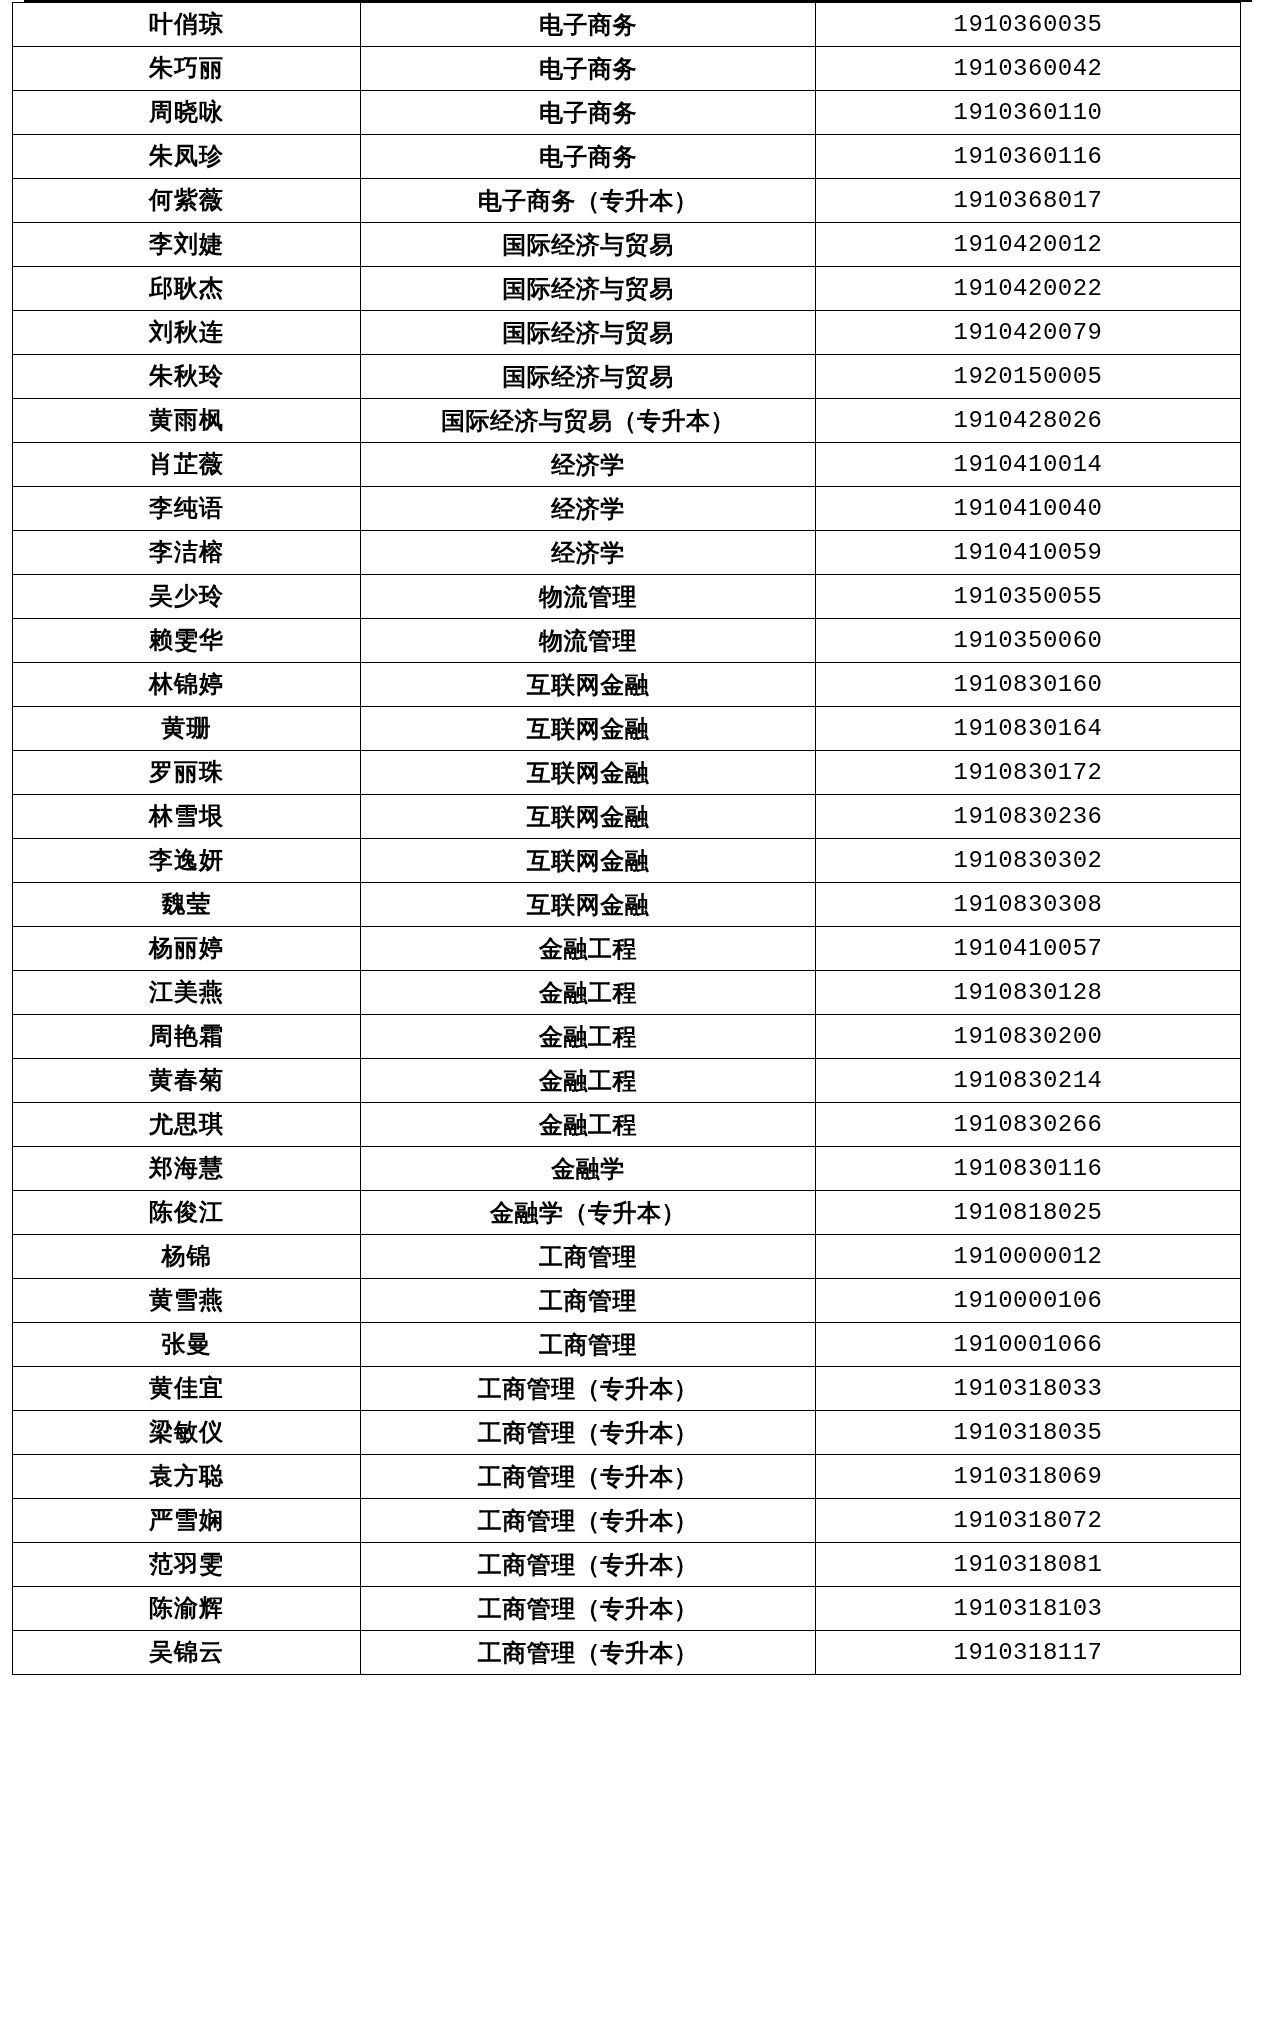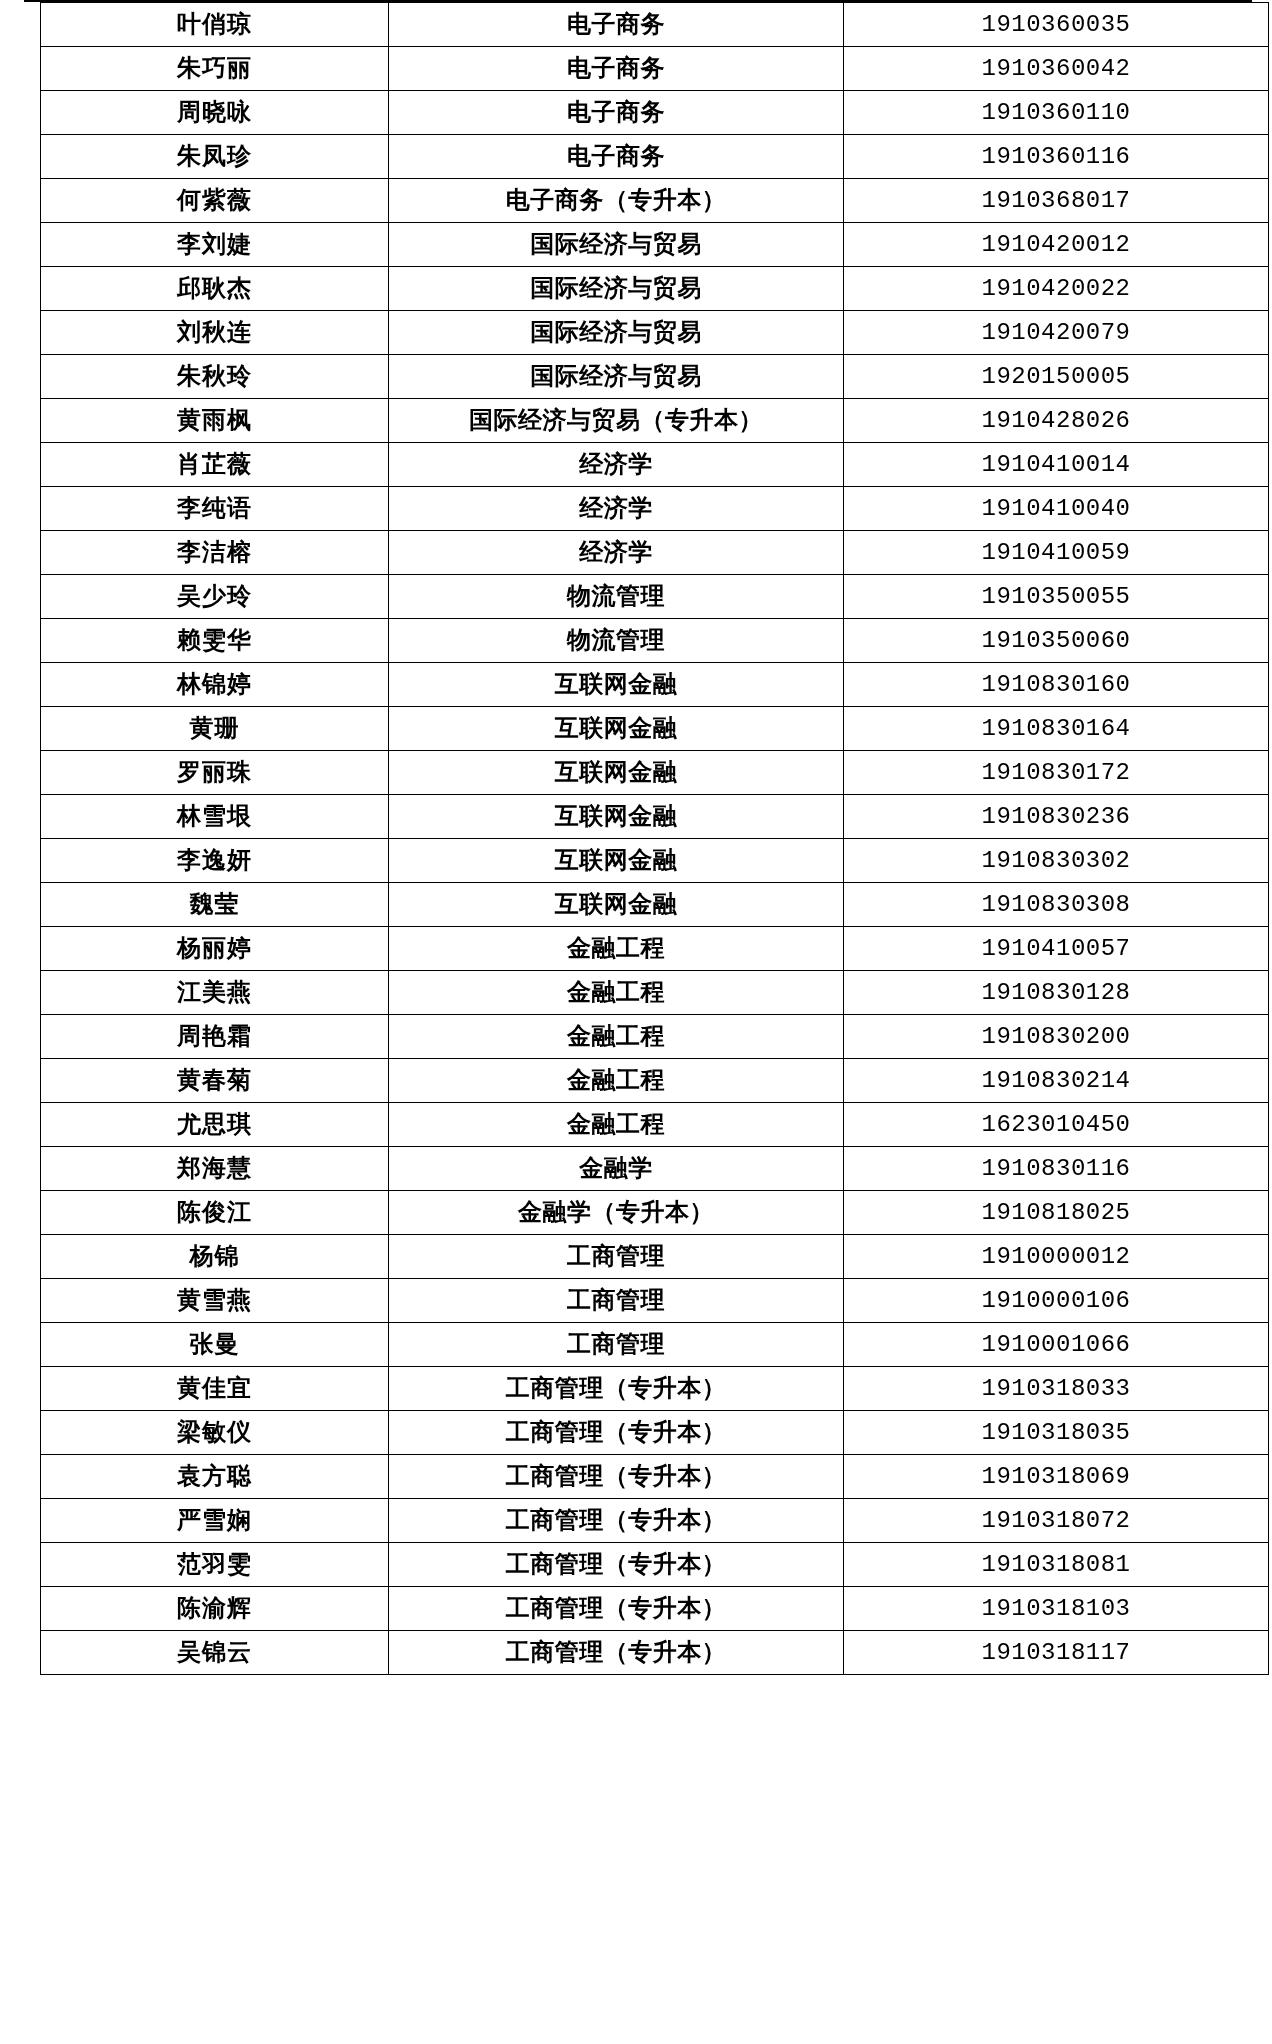--- a/index.html
+++ b/index.html
@@ -16,21 +16,21 @@
   }
   .page {
     position: relative;
     width: 1272px;
     height: 2044px;
     background: #ffffff;
     box-sizing: border-box;
   }
   .table-wrap {
     position: absolute;
-    left: 40px;
+    left: 12px;
     top: 2px;
     width: 1228px;
   }
   table.roster {
     border-collapse: collapse;
     table-layout: fixed;
     width: 1228px;
   }
   table.roster col.c-name  { width: 348px; }
   table.roster col.c-major { width: 455px; }
@@ -48,21 +48,21 @@
     padding: 0 2px;
     box-sizing: border-box;
   }
   td.name {
     font-family: "DejaVu Sans", "Liberation Sans", sans-serif;
     font-weight: bold;
     letter-spacing: 1px;
     font-size: 23px;
   }
   td.major {
-    font-family: Liberation Serif, serif;
+    font-family: Liberation Sans, sans-serif;
     font-weight: bold;
     letter-spacing: 0.5px;
     font-size: 23px;
   }
   td.sid {
     font-family: Liberation Mono, monospace;
     font-size: 25px;
     letter-spacing: 0.5px;
   }
   
@@ -209,21 +209,21 @@
             <td class="sid">1910830200</td>
           </tr>
           <tr>
             <td class="name">黄春菊</td>
             <td class="major">金融工程</td>
             <td class="sid">1910830214</td>
           </tr>
           <tr>
             <td class="name">尤思琪</td>
             <td class="major">金融工程</td>
-            <td class="sid">1623010450</td>
+            <td class="sid">1910830266</td>
           </tr>
           <tr>
             <td class="name">郑海慧</td>
             <td class="major">金融学</td>
             <td class="sid">1910830116</td>
           </tr>
           <tr>
             <td class="name">陈俊江</td>
             <td class="major">金融学（专升本）</td>
             <td class="sid">1910818025</td>

